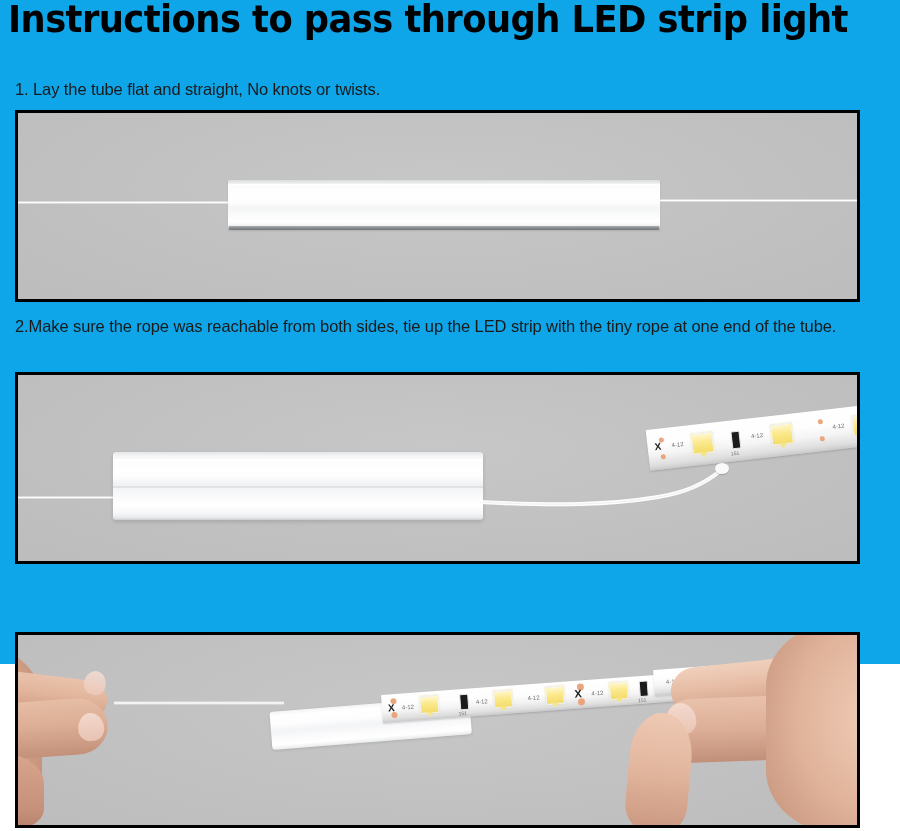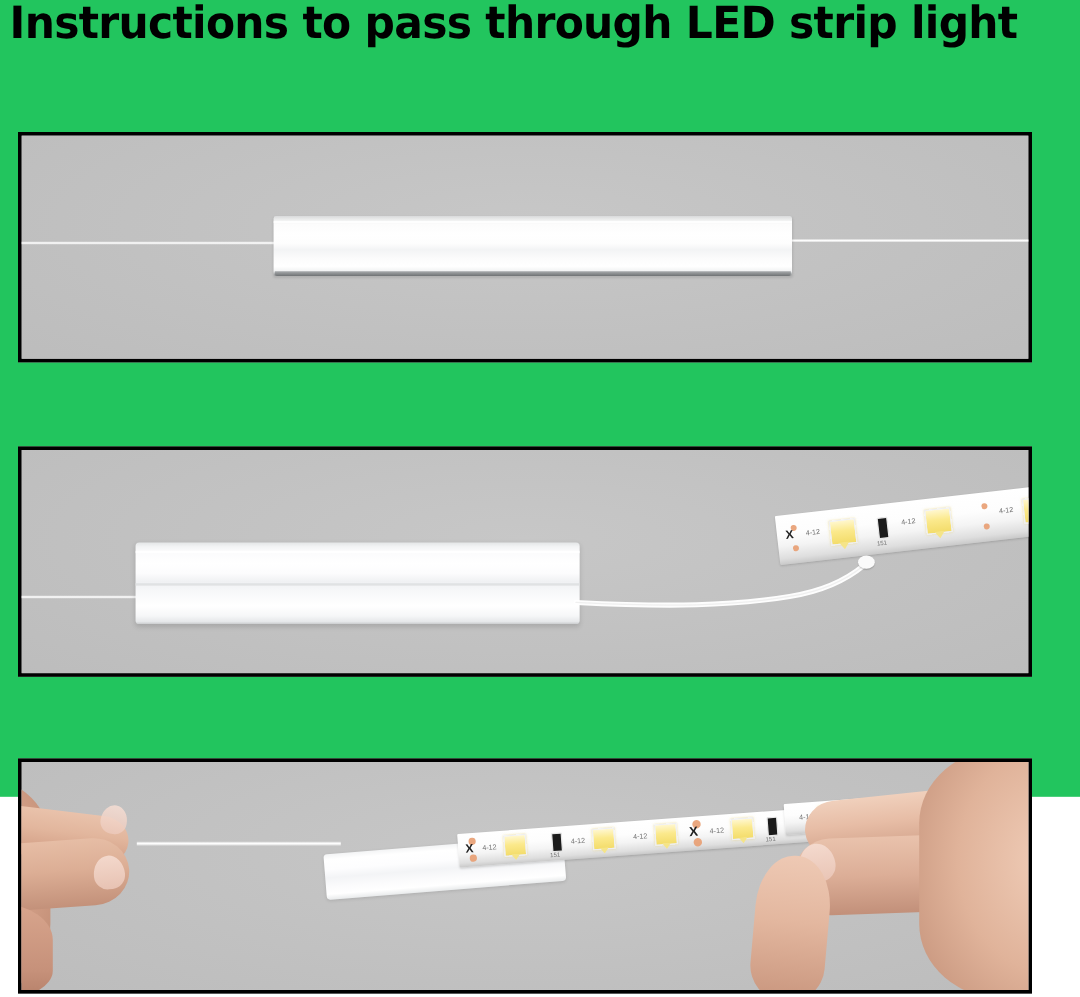--- a/index.html
+++ b/index.html
@@ -14,21 +14,21 @@
     font-family: "Liberation Sans", sans-serif;
     color: #000000;
     overflow: hidden;
     position: relative;
   }
 
   .page {
     position: relative;
     width: 900px;
     height: 664px;
-    background: #22c55e;
+    background: #0ea5e9;
   }
 
   
   .doc-title {
     position: absolute;
     left: 8px;
     top: -2px;
     width: 884px;
     font-family: "DejaVu Sans", sans-serif;
     font-weight: 700;
@@ -252,30 +252,32 @@
     opacity: 0.85;
   }
 </style>
 </head>
 <body>
 
 <div class="page">
 
   <div class="doc-title">Instructions to pass through LED strip light</div>
 
+  <div class="step-text step-1">1. Lay the tube flat and straight, No knots or twists.</div>
 
   <div class="panel panel-1">
     <div class="stage"></div>
 
     <div class="rope" style="left:-4px; top:88px; width:216px;"></div>
     <div class="rope" style="left:640px; top:86px; width:210px;"></div>
 
     <div class="tube1"></div>
   </div>
 
+  <div class="step-text step-2">2.Make sure the rope was reachable from both sides, tie up the LED strip with the tiny rope at one end of the tube.</div>
 
   <div class="panel panel-2">
     <div class="stage"></div>
 
     <div class="rope" style="left:-4px; top:121px; width:101px;"></div>
 
     <div class="tube2"></div>
 
     <svg class="rope-curve" viewBox="0 0 839 186" preserveAspectRatio="none">
       <path d="M462,127 C540,131 592,130 640,122 C672,117 690,106 702,96" stroke="#ffffff" stroke-width="4.2" fill="none" stroke-linecap="round" opacity="0.97"></path>

